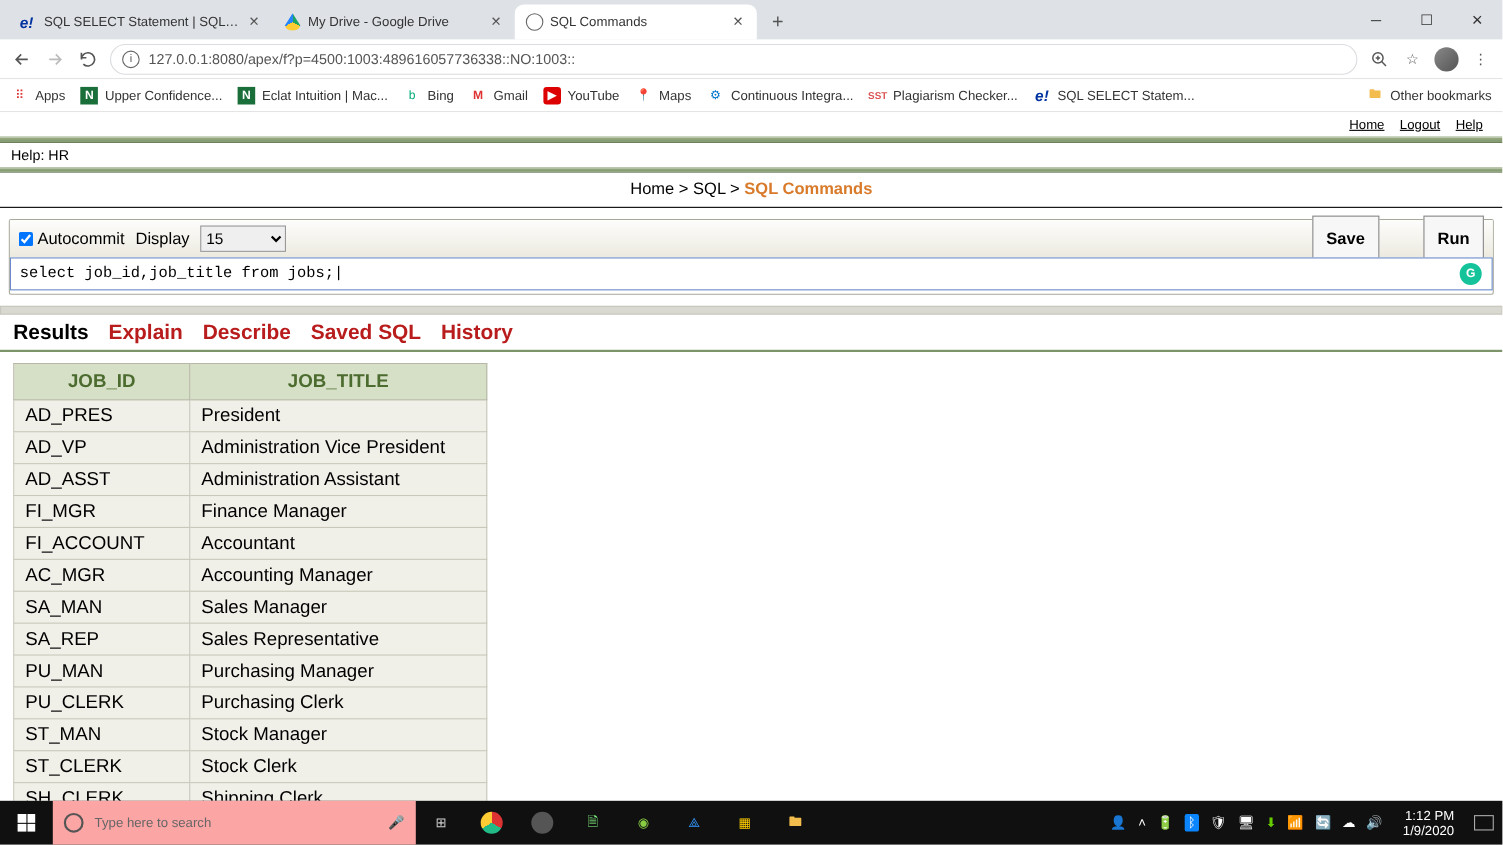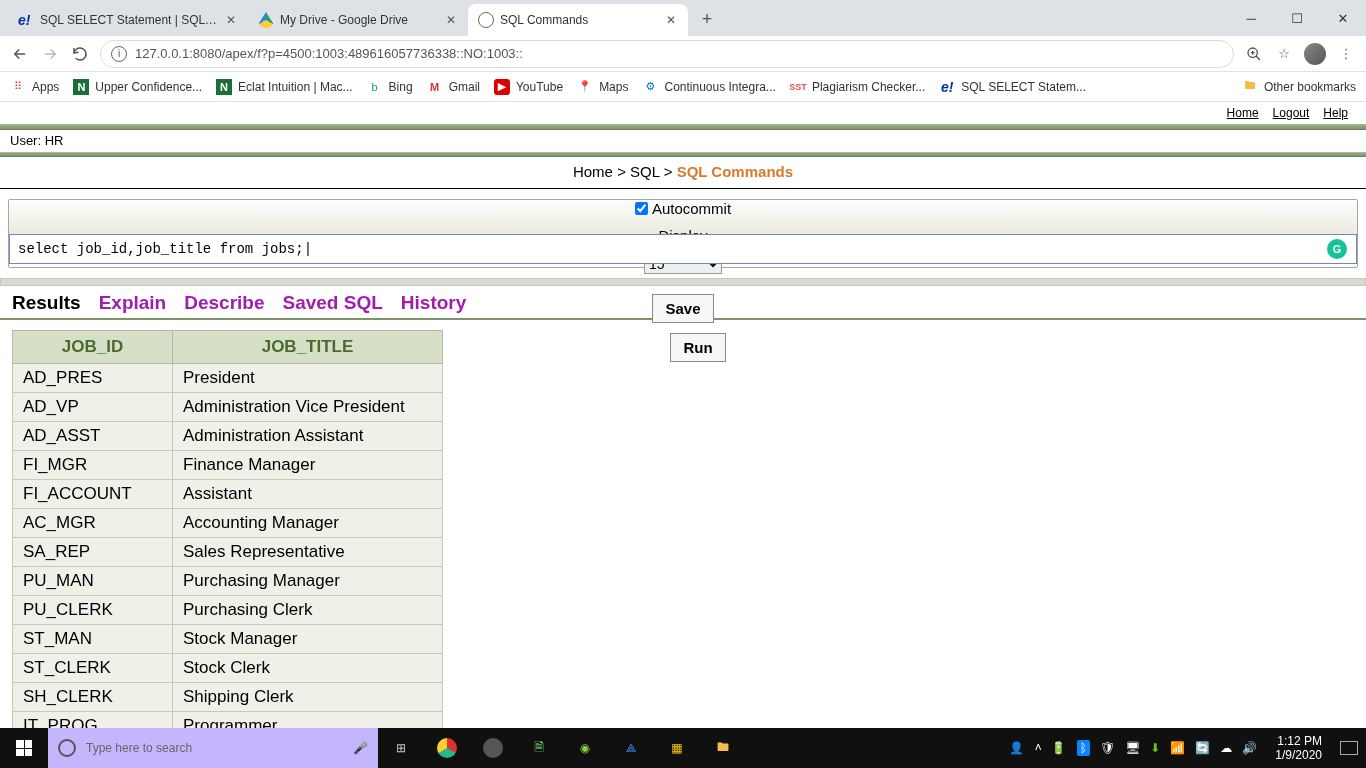--- a/index.html
+++ b/index.html
@@ -39,46 +39,46 @@
 .greenstrip { height:6px; background:linear-gradient(#9bad86,#7d946a); border-top:1px solid #aab99a; border-bottom:1px solid #6c825a; }
 .userbar { height:22px; background:#fff; padding:3px 10px; font-size:13px; }
 .greenstrip2 { height:5px; background:linear-gradient(#9bad86,#7d946a); border-top:1px solid #aab99a; border-bottom:1px solid #6c825a; }
 
 .crumbs { padding:6px 8px 8px; font-size:15px; border-bottom:1px solid #000;text-align:center; }
 .crumbs a { color:#000; text-decoration:none; cursor:pointer; }
 .crumbs b { color:#d87a2a; font-weight:bold; }
 
 .cmdwrap { padding:10px 8px 4px; }
 .cmdbox { border:1px solid #a8a89a; border-radius:2px; }
-.cmdhdr { height:34px; background:linear-gradient(#fdfdfc,#eceadf); display:flex; align-items:center; padding:0 8px; gap:10px;flex-direction:column; }
+.cmdhdr { height:34px; background:linear-gradient(#fdfdfc,#eceadf); display:flex; align-items:center; padding:0 8px; gap:10px; }
 .cmdhdr label { display:flex; align-items:center; gap:4px; font-size:15px; }
 .cmdhdr select { height:24px; width:78px; font-size:14px; border:1px solid #999; }
 .cmdhdr .grow { flex:1; }
 .btn { height:42px; border:1px solid #888; background:#f7f7f7; font-weight:bold; padding:5px 12px; font-size:15px; cursor:pointer; }
 .sqlarea { width:100%; height:30px; border:1px solid #6a8acb; border-top:1px solid #6a8acb; font-family:"Courier New",monospace; font-size:14px; padding:6px 8px; resize:none; outline:none; }
 .sqlholder { position:relative; }
 .grammarly { position:absolute; right:10px; bottom:8px; width:20px; height:20px; border-radius:50%; background:#15c39a; color:#fff; display:flex; align-items:center; justify-content:center; font-size:11px; font-weight:bold; }
 
 .greydivider { height:8px; background:#d9d9d1; margin:6px 0 2px; border:1px solid #c7c7bd; }
 
 .tabsrow { display:flex; gap:18px; padding:4px 12px 4px; font-size:19px; border-bottom:2px solid #7d946a; }
-.tabsrow span { color:#a21caf; font-weight:bold; cursor:pointer; }
+.tabsrow span { color:#b91c1c; font-weight:bold; cursor:pointer; }
 .tabsrow span.active { color:#000; }
 
 .results { padding:10px 12px; }
 table.res { border-collapse:collapse; font-size:17px; }
 table.res th { background:#d6e0c7; color:#4c6b2e; font-weight:bold; padding:6px 22px; border:1px solid #b8b8aa; text-align:center; }
 table.res td { background:#f0efe8; border:1px solid #c9c8ba; padding:4px 10px; }
 
 
 .taskbar { position:absolute; left:0; right:0; bottom:0; height:40px; background:#101010; display:flex; align-items:center; color:#fff; font-size:12px; }
 .taskbar .start { width:48px; display:flex; align-items:center; justify-content:center; }
 .win-logo { width:16px; height:16px; display:grid; grid-template-columns:1fr 1fr; grid-template-rows:1fr 1fr; gap:1px; }
 .win-logo div { background:#fff; }
-.searchbox { display:flex; align-items:center; background:#c4b5fd; color:#666; height:40px; width:330px; padding:0 10px; gap:10px; }
+.searchbox { display:flex; align-items:center; background:#fca5a5; color:#666; height:40px; width:330px; padding:0 10px; gap:10px; }
 .searchbox .circle { width:18px; height:18px; border:2px solid #555; border-radius:50%; }
 .searchbox .mic { margin-left:auto; }
 .tb-app { width:46px; height:40px; display:flex; align-items:center; justify-content:center; color:#ccc; }
 .taskbar .grow { flex:1; }
 .tray { display:flex; align-items:center; gap:10px; padding-right:8px; }
 .clock { text-align:right; line-height:14px; padding:0 8px; }
 .notif { width:18px; height:14px; border:1px solid #aaa; }
 
 .e-logo{color:#0033a0;font-weight:bold;font-style:italic;font-size:14px;}
 .gdrive{background:conic-gradient(#1fa463 0 120deg,#fc3 120deg 240deg,#2684fc 240deg 360deg); clip-path:polygon(50% 0,100% 80%,80% 100%,20% 100%,0 80%);}
@@ -194,21 +194,21 @@
     </div>
 </div>
 
 <div class="page">
   <div class="top-links">
     <a>Home</a>
     <a>Logout</a>
     <a>Help</a>
   </div>
   <div class="greenstrip"></div>
-  <div class="userbar">User: HR</div>
+  <div class="userbar">Help: HR</div>
   <div class="greenstrip2"></div>
 
   <div class="crumbs">
     <a>Home</a>
     <span>&gt;</span>
     <a>SQL</a>
     <span>&gt;</span>
     <b>SQL Commands</b>
   </div>
 
@@ -264,25 +264,29 @@
           <tr>
             <td>AD_ASST</td>
             <td>Administration Assistant</td>
           </tr>
           <tr>
             <td>FI_MGR</td>
             <td>Finance Manager</td>
           </tr>
           <tr>
             <td>FI_ACCOUNT</td>
-            <td>Assistant</td>
+            <td>Accountant</td>
           </tr>
           <tr>
             <td>AC_MGR</td>
             <td>Accounting Manager</td>
+          </tr>
+          <tr>
+            <td>SA_MAN</td>
+            <td>Sales Manager</td>
           </tr>
           <tr>
             <td>SA_REP</td>
             <td>Sales Representative</td>
           </tr>
           <tr>
             <td>PU_MAN</td>
             <td>Purchasing Manager</td>
           </tr>
           <tr>

